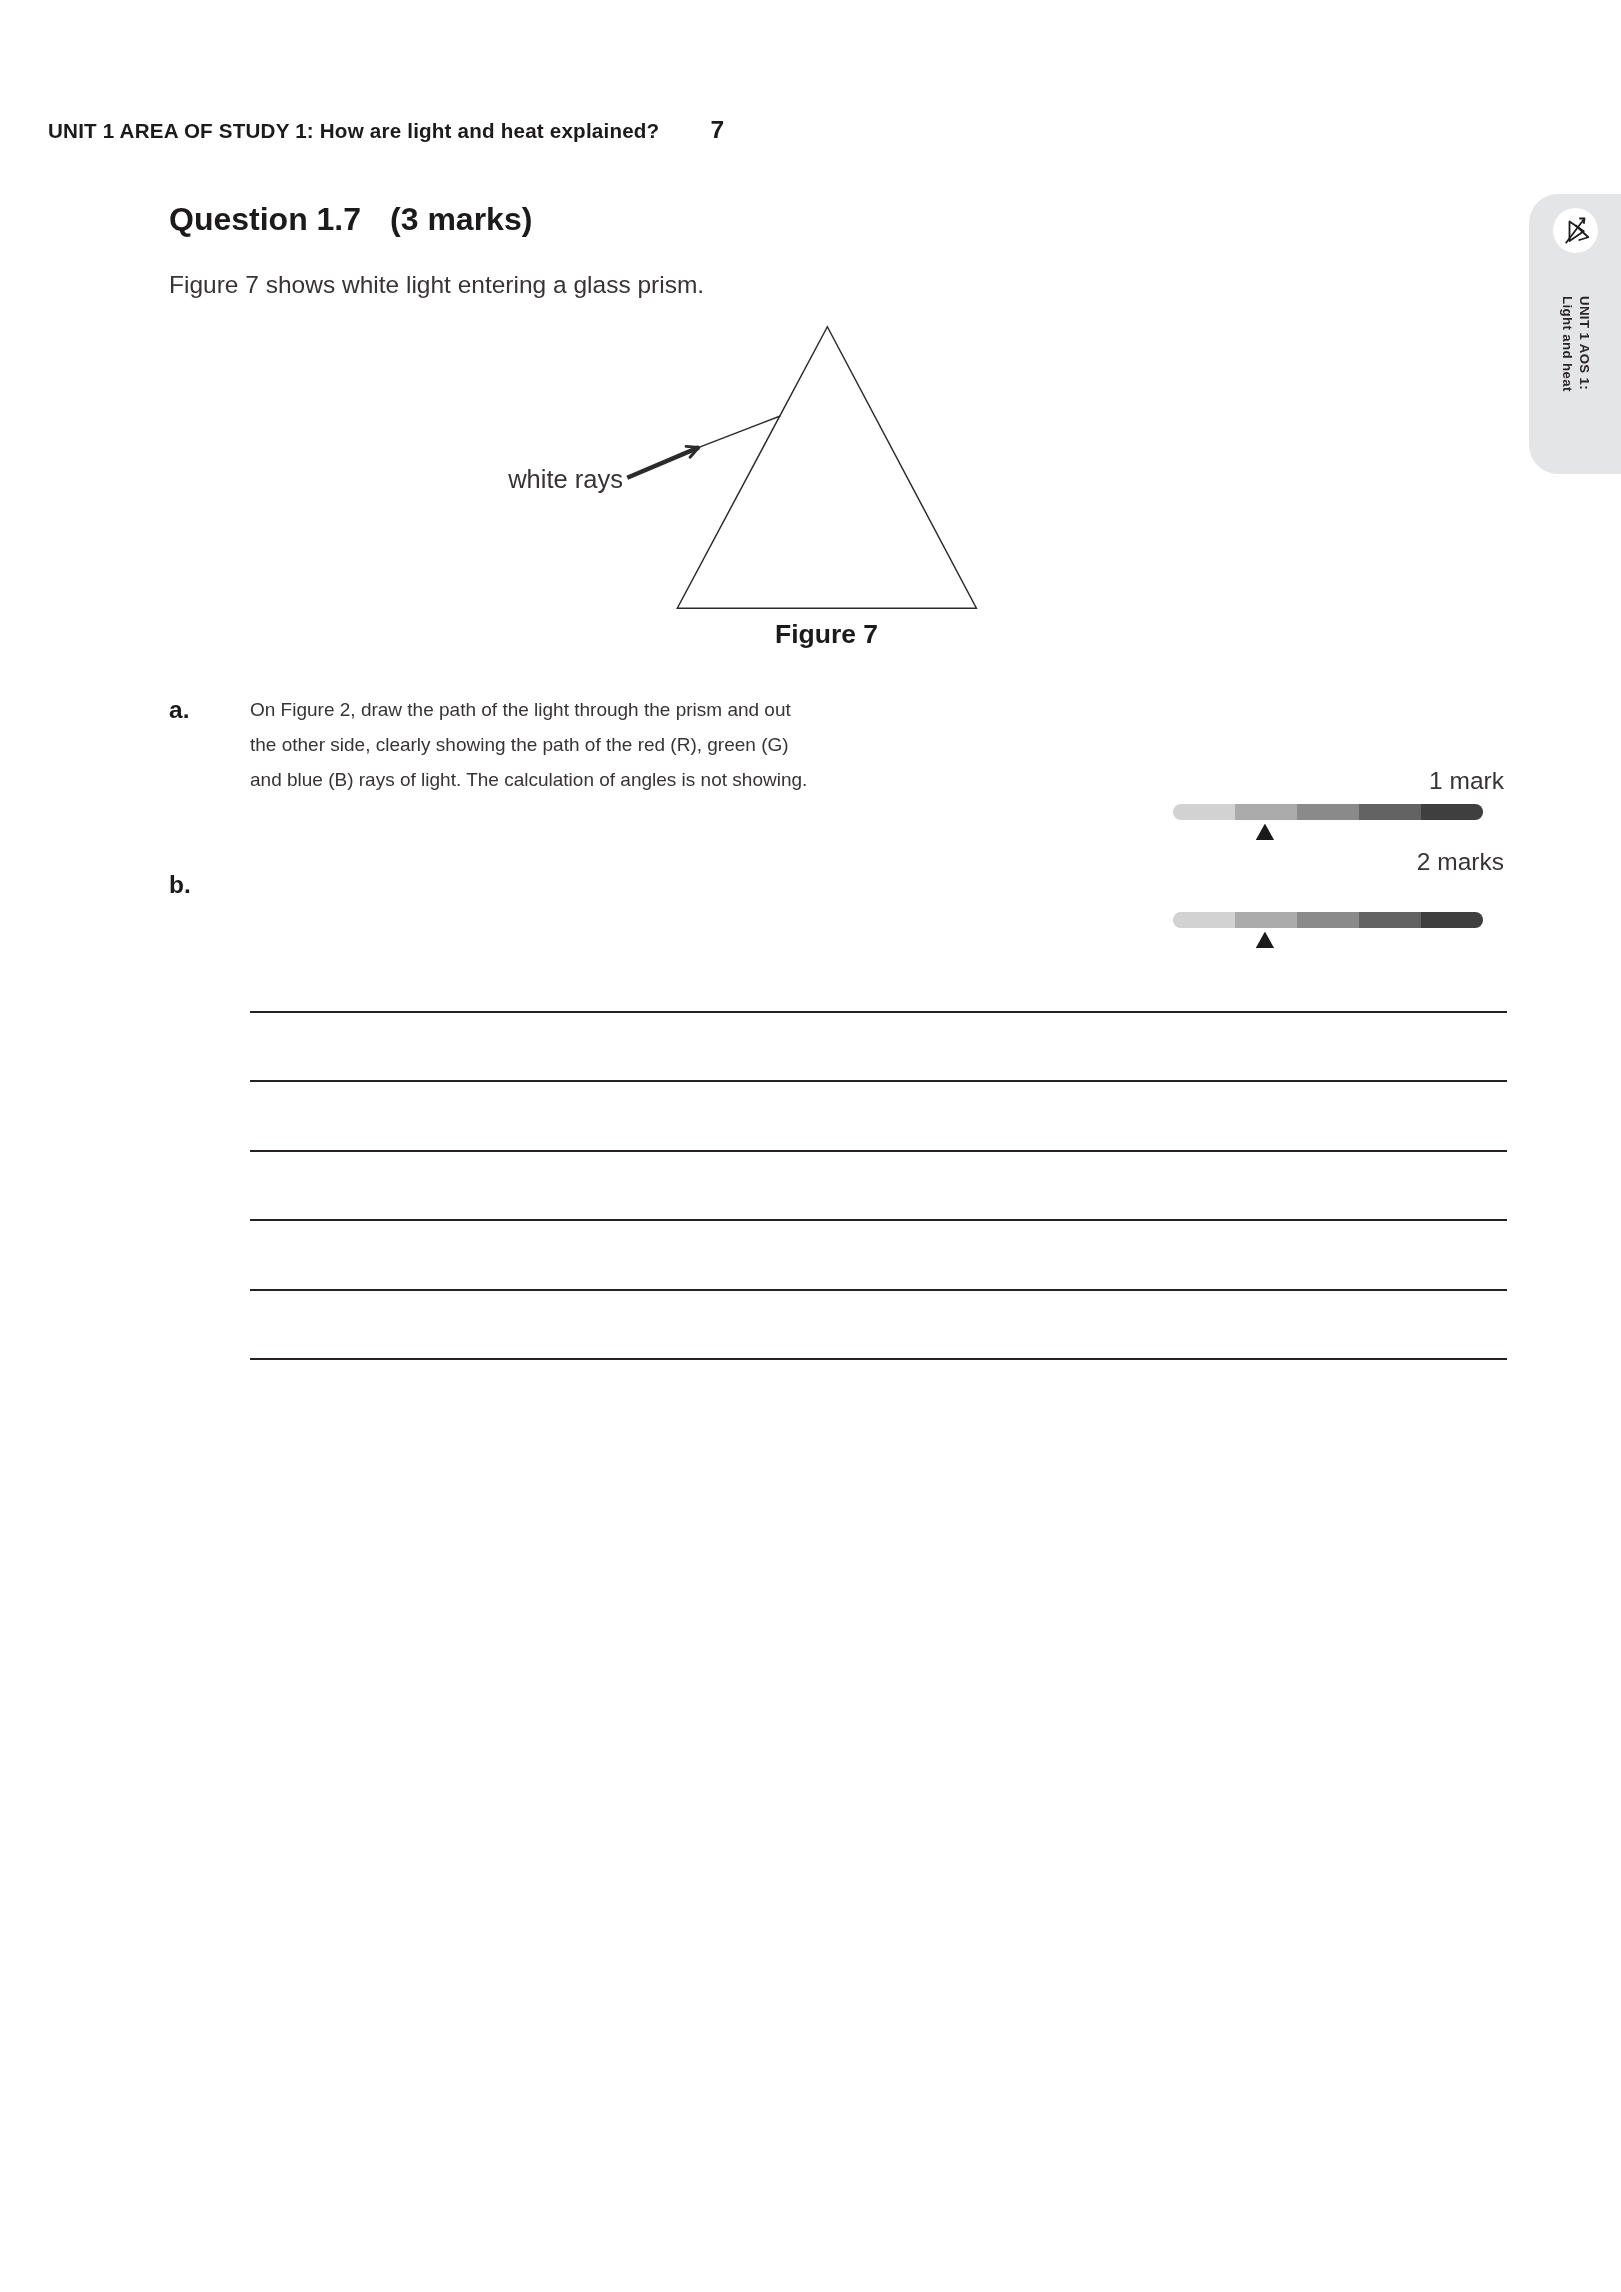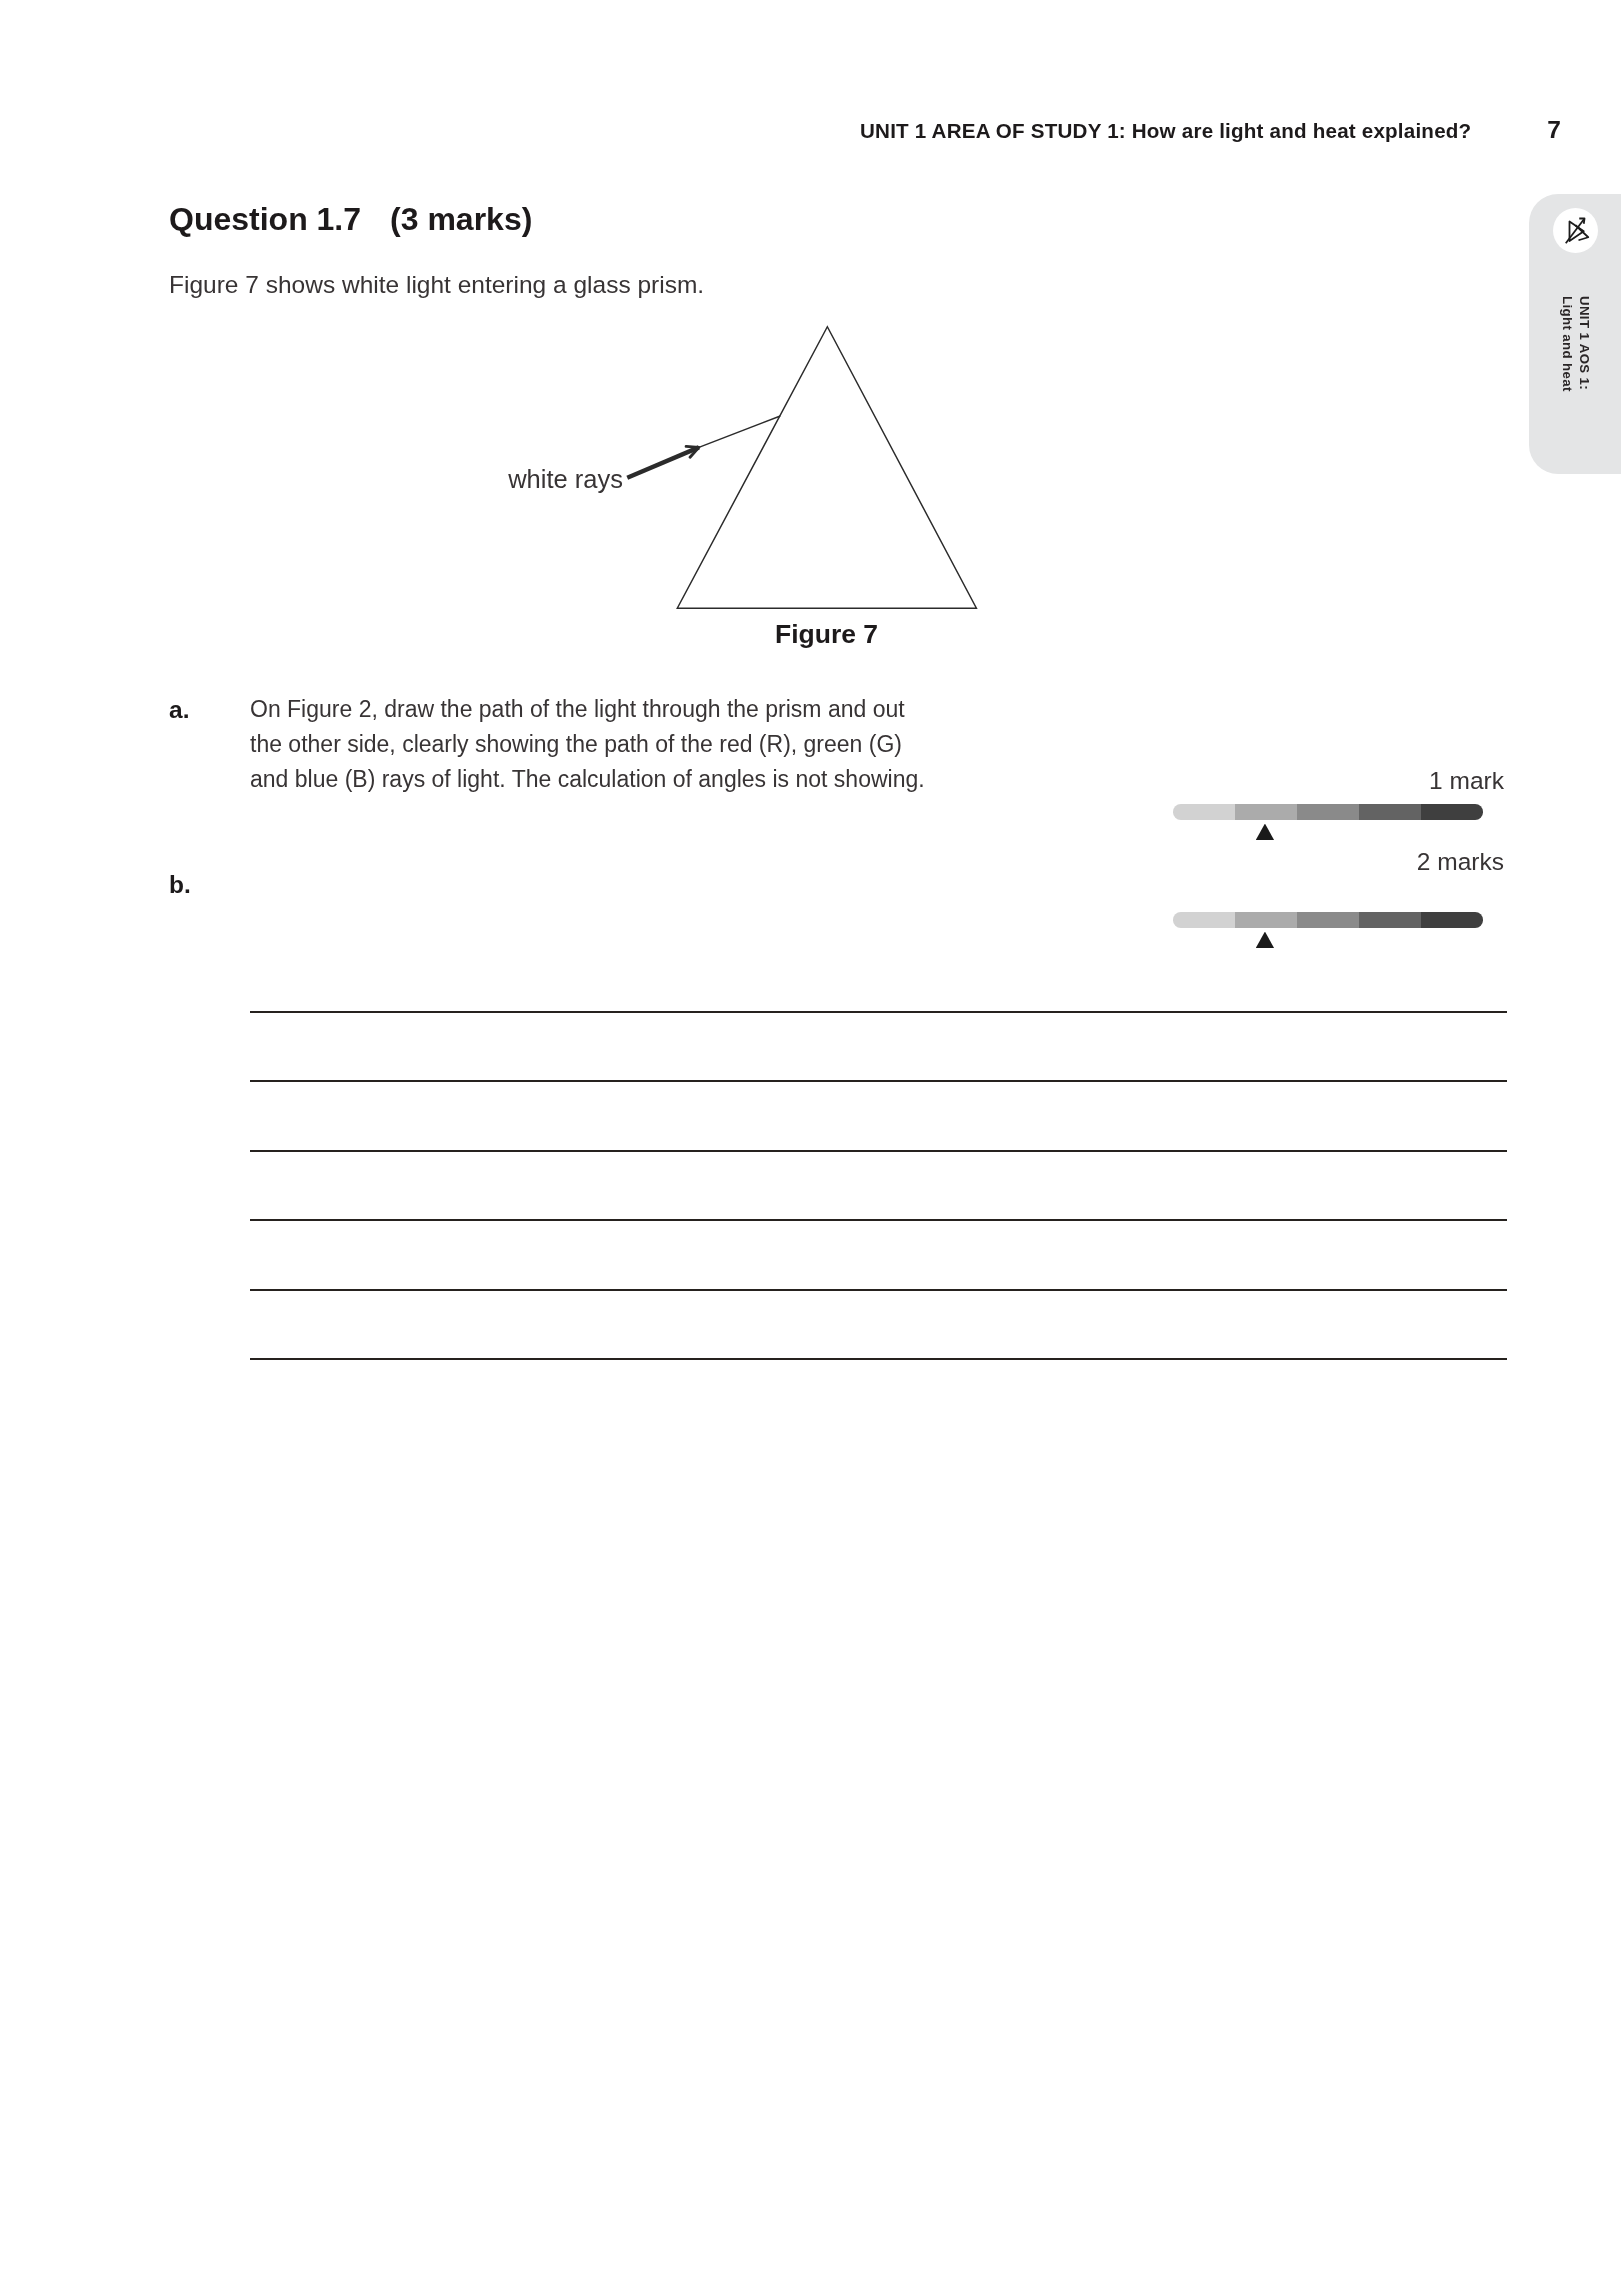--- a/index.html
+++ b/index.html
@@ -7,41 +7,41 @@
     position:relative;
     width:1621px;height:2293px;
     background:#ffffff;
     font-family:"Liberation Sans", sans-serif;
     color:#2f2b2c;
     overflow:hidden;
   }
   
   .header{
     position:absolute;top:116px;left:0;right:60px;
-    display:flex;justify-content:flex-end;align-items:baseline;gap:76px;padding-left:48px;
+    display:flex;justify-content:flex-start;align-items:baseline;gap:51px;padding-left:48px;
   }
   .header-title{font-size:20.6px;font-weight:bold;color:#1d1a1b;letter-spacing:0.2px;}
   .page-number{font-size:24.5px;font-weight:bold;color:#1d1a1b;}
   
   .q-title{position:absolute;left:169px;top:201px;font-size:32px;font-weight:bold;color:#1d1a1b;}
   .q-title .q-marks{margin-left:29px;margin-top:43px;}
   .q-intro{position:absolute;left:169px;top:268px;font-size:24.5px;line-height:33px;color:#383435;}
   
   .figure-svg{position:absolute;left:588px;top:314px;overflow:visible;}
   .ray-label{
     position:absolute;left:431px;top:465px;width:192px;
     font-size:25.5px;color:#383435;text-align:right;
   }
   .figure-caption{
     position:absolute;left:677px;top:619px;width:299px;
     text-align:center;font-size:26.5px;font-weight:bold;color:#1d1a1b;
   }
   
   .part-marker{position:absolute;left:169px;font-size:24.5px;font-weight:bold;color:#1d1a1b;line-height:35px;}
-  .part-text{position:absolute;left:250px;font-size:23px;line-height:35px;color:#383435;}
+  .part-text{position:absolute;left:250px;font-size:19px;line-height:35px;color:#383435;}
   .marks-label{position:absolute;right:117px;font-size:24.5px;line-height:35px;color:#383435;}
   
   .diff-wrap{position:absolute;width:310px;}
   .diff-bar{
     display:flex;width:310px;height:15.7px;border-radius:7.8px;overflow:hidden;
   }
   .diff-seg{flex:1 1 0;}
   .diff-marker{
     display:block;width:18.6px;height:16.7px;margin-top:3.9px;margin-left:calc(29.5% - 8.8px);
     clip-path:polygon(50% 0, 100% 100%, 0 100%);

